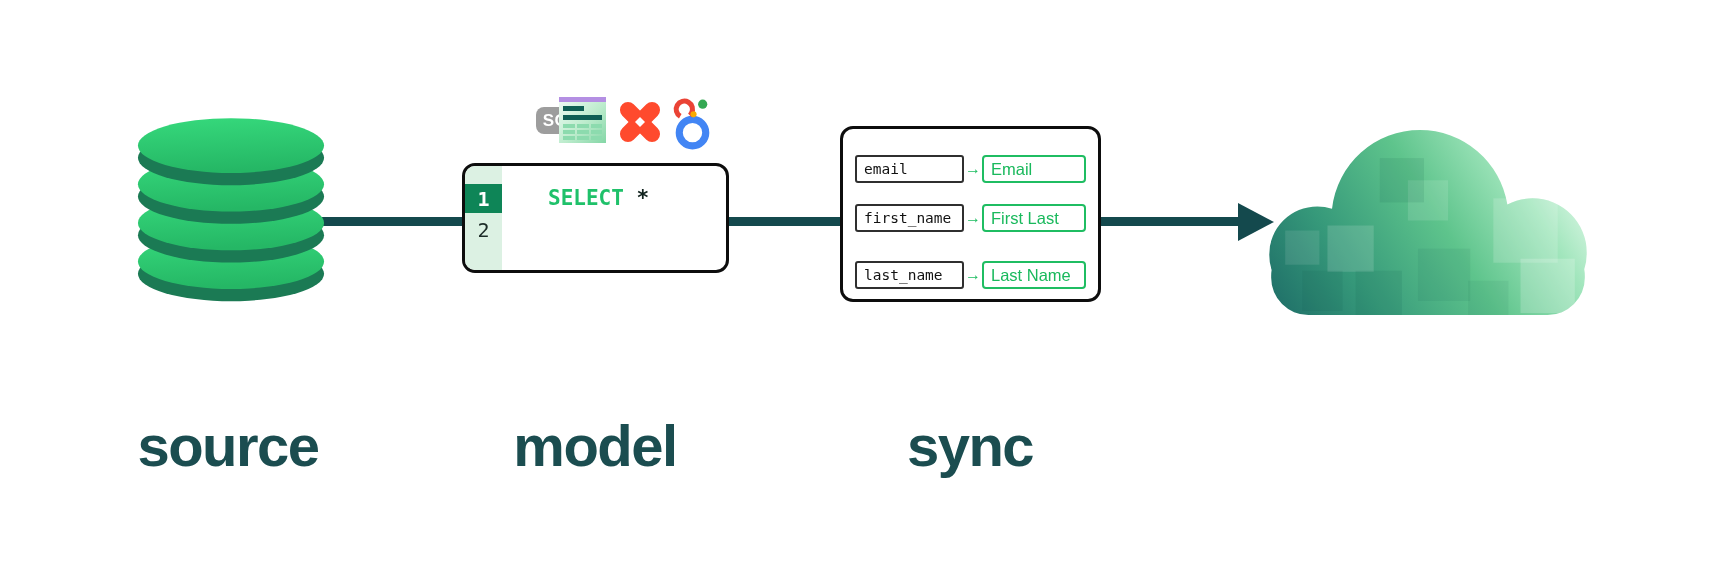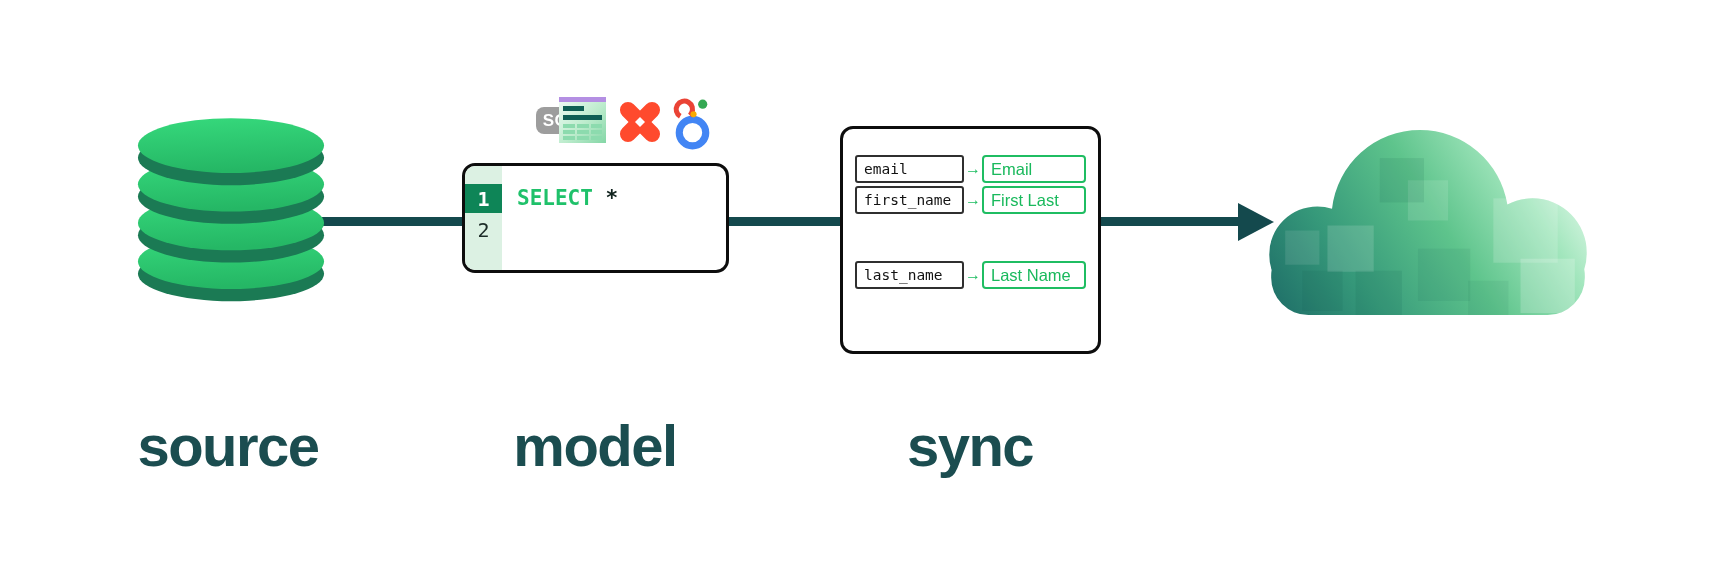--- a/index.html
+++ b/index.html
@@ -48,34 +48,34 @@
     font-family:"DejaVu Sans Mono", monospace; font-size:20px; color:#1c2b27;
   }
   .gutter-num.n1 { top:18px; background:#0e8557; color:#ffffff; font-weight:bold; }
   .gutter-num.n2 { top:49px; }
   .code-line {
     position:absolute; left:52px; height:29px; line-height:29px; white-space:pre;
     font-family:"DejaVu Sans Mono", monospace; font-weight:bold; font-size:21px; color:#10221d;
   }
   .code-line.l1 { top:18px; }
   .code-line.l2 { top:49px; }
-  .kw { color:#1fc16a; }
+  .kw { color:#1fc16a;margin-left:31px; }
   .cursor { display:inline-block; width:3px; height:21px; background:#111; vertical-align:-3px; margin-left:2px; }
 
   
   .sync-box {
-    position:absolute; left:840px; top:126px; width:261px; height:228px;
+    position:absolute; left:840px; top:126px; width:261px; height:176px;
     box-sizing:border-box; background:#ffffff; border:3px solid #0d0d0d;
     border-radius:13px; z-index:2;
   }
   .map-row {
     position:absolute; left:0; right:0; height:28px; padding:0 12px;
     display:flex; align-items:center; justify-content:space-between;
   }
-  .map-row.r1 { top:26px; } .map-row.r2 { top:57px;border-radius:7px; } .map-row.r3 { top:132px; }
+  .map-row.r1 { top:26px; } .map-row.r2 { top:75px;border-radius:7px; } .map-row.r3 { top:132px; }
   .field-box {
     box-sizing:border-box; width:111px; height:28px; border:2px solid #2f2f2f; border-radius:3px;
     font-family:"DejaVu Sans Mono", monospace; font-size:14.5px; color:#111;
     line-height:24px; padding-left:7px; background:#fff;
   }
   .map-arrow { color:#1fbd62; font-size:16px; width:18px; text-align:center; flex:none; }
   .dest-box {
     box-sizing:border-box; width:106px; height:28px; border:2px solid #1fbd62; border-radius:4px;
     color:#19b95c; font-size:16.5px; line-height:24px; padding-left:7px; background:#fff;
   }

